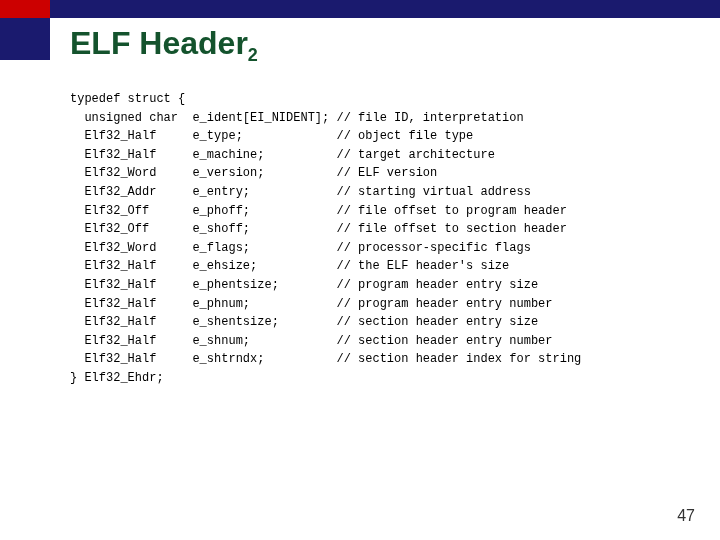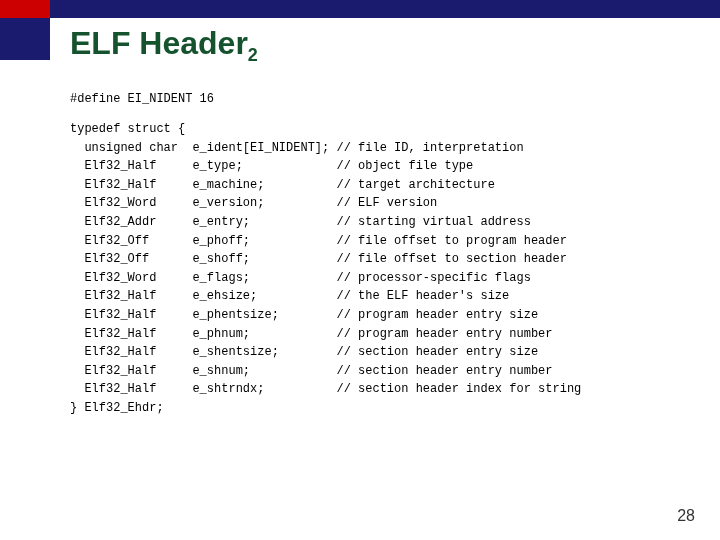--- a/index.html
+++ b/index.html
@@ -94,19 +94,16 @@
 
 <div class="header-bar"></div>
 <div class="accent-block-red"></div>
 <div class="accent-block-blue"></div>
 
 <div class="page-title">
   <span>ELF Header</span><sub>2</sub>
 </div>
 
 <div class="content-area">
-  <div class="define-line">
-    <span>#define EI_NIDENT    16</span>
-  </div>
   <div class="code-block" id="code-container"><div>typedef struct {</div><div>  unsigned char  e_ident[EI_NIDENT]; // file ID, interpretation</div><div>  Elf32_Half     e_type;             // object file type</div><div>  Elf32_Half     e_machine;          // target architecture</div><div>  Elf32_Word     e_version;          // ELF version</div><div>  Elf32_Addr     e_entry;            // starting virtual address</div><div>  Elf32_Off      e_phoff;            // file offset to program header</div><div>  Elf32_Off      e_shoff;            // file offset to section header</div><div>  Elf32_Word     e_flags;            // processor-specific flags</div><div>  Elf32_Half     e_ehsize;           // the ELF header's size</div><div>  Elf32_Half     e_phentsize;        // program header entry size</div><div>  Elf32_Half     e_phnum;            // program header entry number</div><div>  Elf32_Half     e_shentsize;        // section header entry size</div><div>  Elf32_Half     e_shnum;            // section header entry number</div><div>  Elf32_Half     e_shtrndx;          // section header index for string</div><div>} Elf32_Ehdr;</div></div>
 </div>
 
-<div class="page-number">28</div>
+<div class="page-number">47</div>
 
 </body></html>

